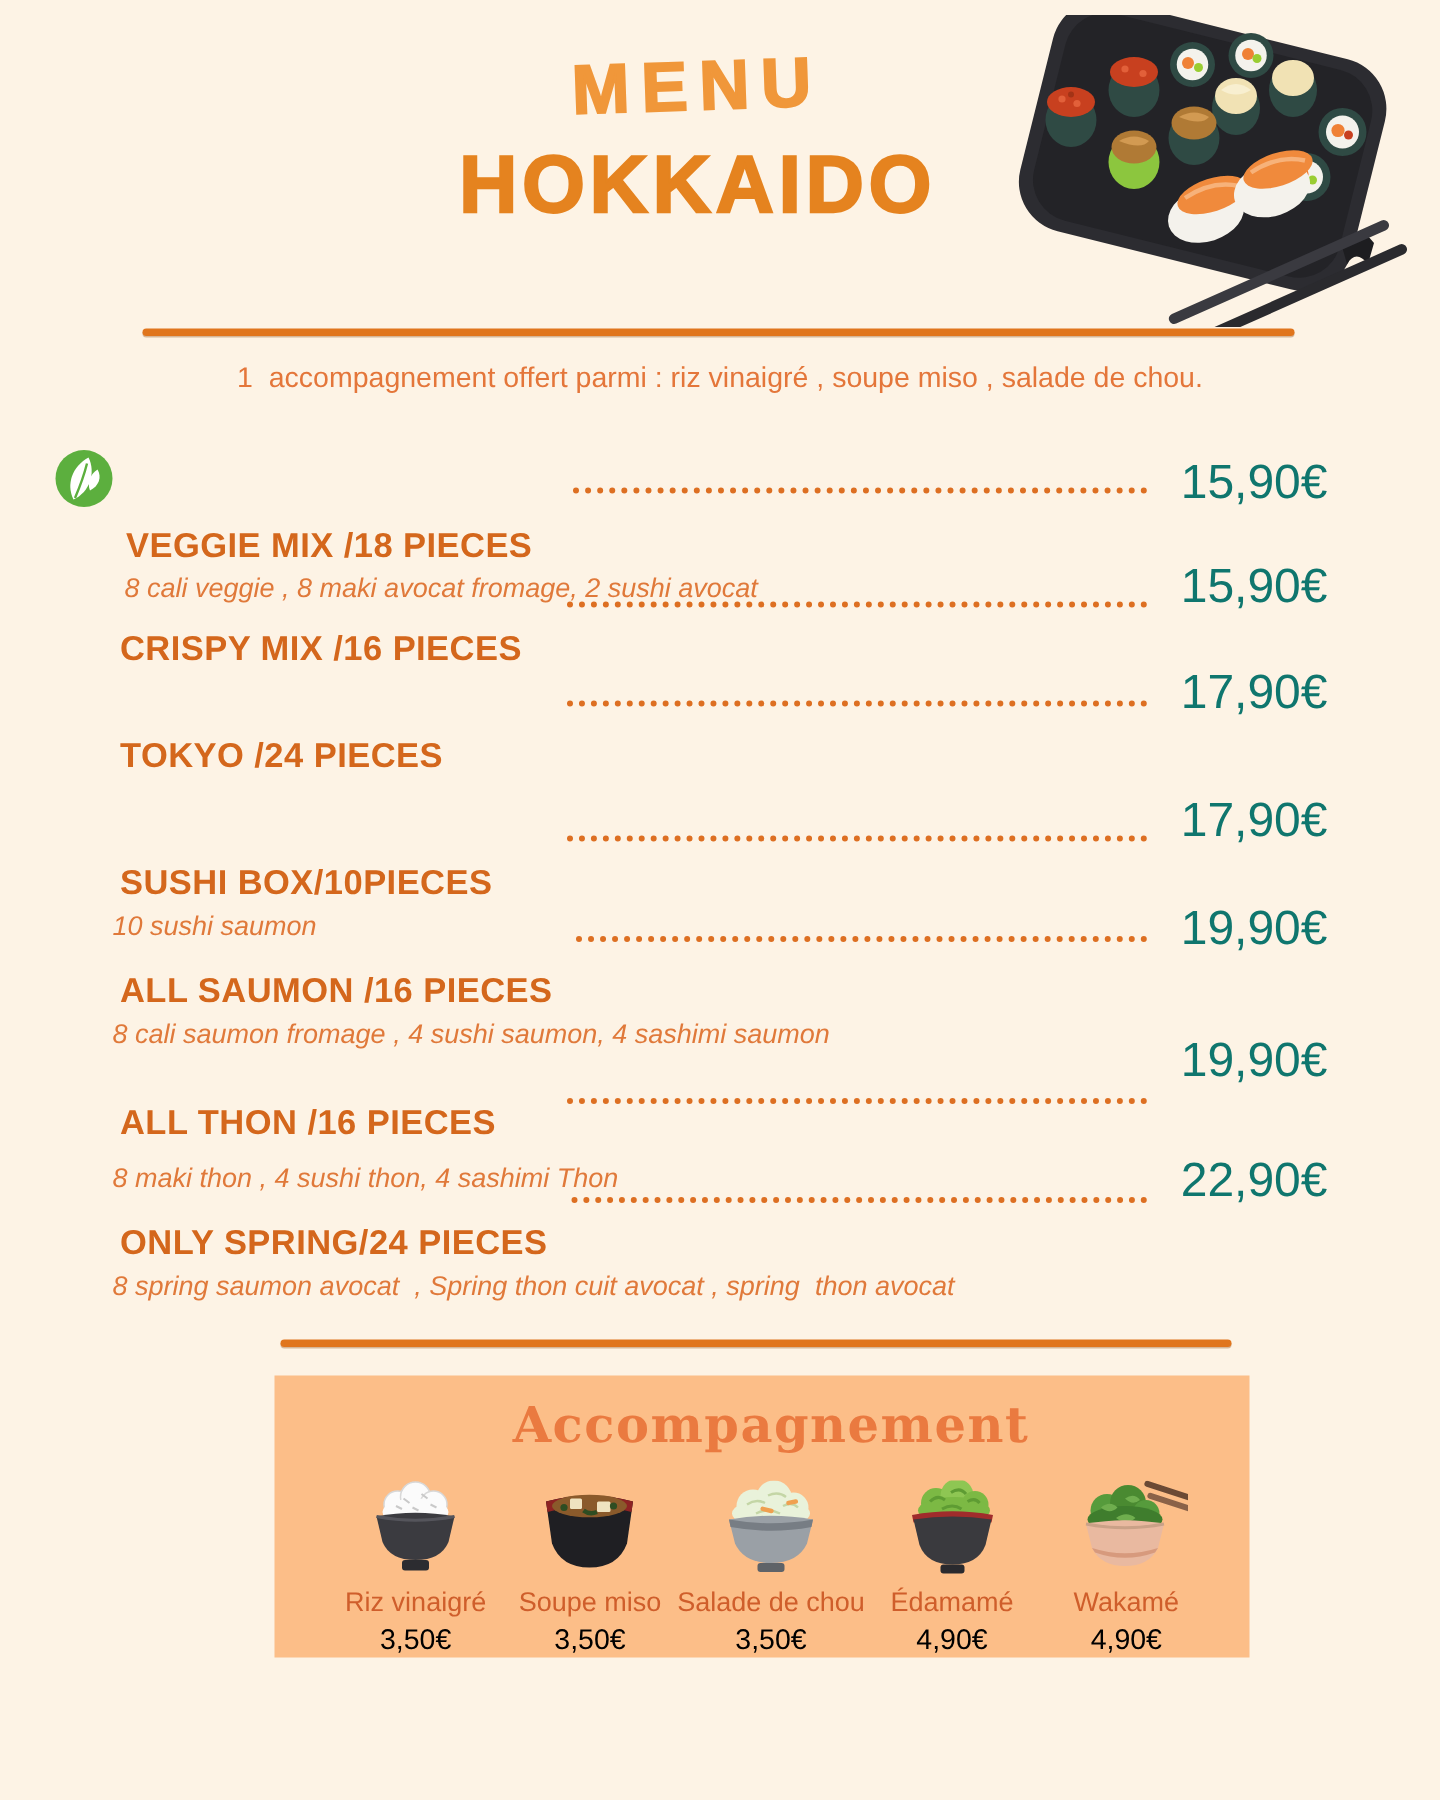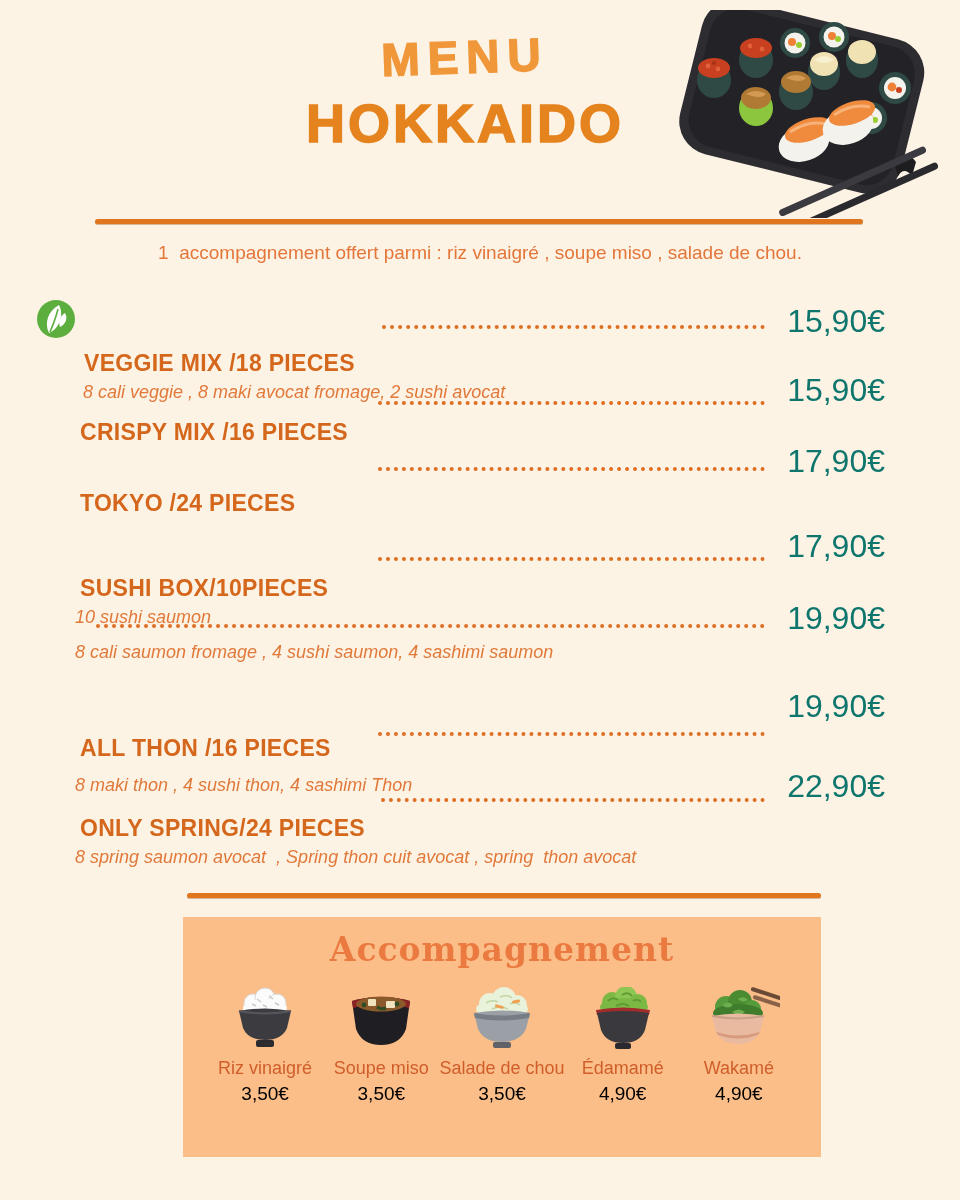--- a/index.html
+++ b/index.html
@@ -32,21 +32,21 @@
   .mi-0 .leader{transform:translateY(2px)}.mi-1 .leader{transform:translateY(9px)}
   .mi-2 .leader{transform:translateY(4px)}.mi-3 .leader{transform:translateY(9px)}
   .mi-4 .leader{transform:translateY(4px)}.mi-5 .leader{transform:translateY(24px)}
   .mi-6 .leader{transform:translateY(10px)}
   .mi-price{flex:0 0 100px;text-align:right;font-size:32px;color:#0f766e;}
   .mi-desc{margin-top:5px;padding-left:40px;font-size:18px;font-style:italic;color:#e0793a;white-space:pre-wrap;}
   .mi-0 .mi-desc{padding-left:48px;}
   .mi-5 .mi-desc{margin-top:13px;}
 
   
-  .sides-panel{position:absolute;left:183px;top:917px;width:638px;height:240px;background:#fcbe88;}
+  .sides-panel{position:absolute;left:183px;top:917px;width:638px;height:188px;background:#fcbe88;padding-left:12px;}
   .sides-heading{margin:0;padding-top:13px;text-align:center;font-family:"DejaVu Serif",serif;
     font-weight:bold;font-size:33px;color:#ea7a40;letter-spacing:1px;}
   .sides-row{display:flex;justify-content:center;padding:14px 24px 0;}
   .side{flex:1;text-align:center;}
   .side-icon{height:68px;display:flex;align-items:flex-end;justify-content:center;}
   .side-label{font-size:18px;color:#cf5e2b;margin-top:7px;white-space:nowrap;}
   .side-price{font-size:19px;color:#000000;margin-top:4px;}
 </style>
 </head>
 <body>
@@ -167,20 +167,21 @@
     <div class="mi-row">
       <span class="mi-title">SUSHI BOX/10PIECES</span>
       <span class="leader"></span>
       <span class="mi-price">17,90€</span>
     </div>
     <div class="mi-desc">10 sushi saumon</div>
   </div>
 
   <div class="menu-item mi-4">
     <div class="mi-row">
+      <span class="mi-title">ALL SAUMON /16 PIECES</span>
       <span class="leader"></span>
       <span class="mi-price">19,90€</span>
     </div>
     <div class="mi-desc">8 cali saumon fromage , 4 sushi saumon, 4 sashimi saumon</div>
   </div>
 
   <div class="menu-item mi-5">
     <div class="mi-row">
       <span class="mi-title">ALL THON /16 PIECES</span>
       <span class="leader"></span>

